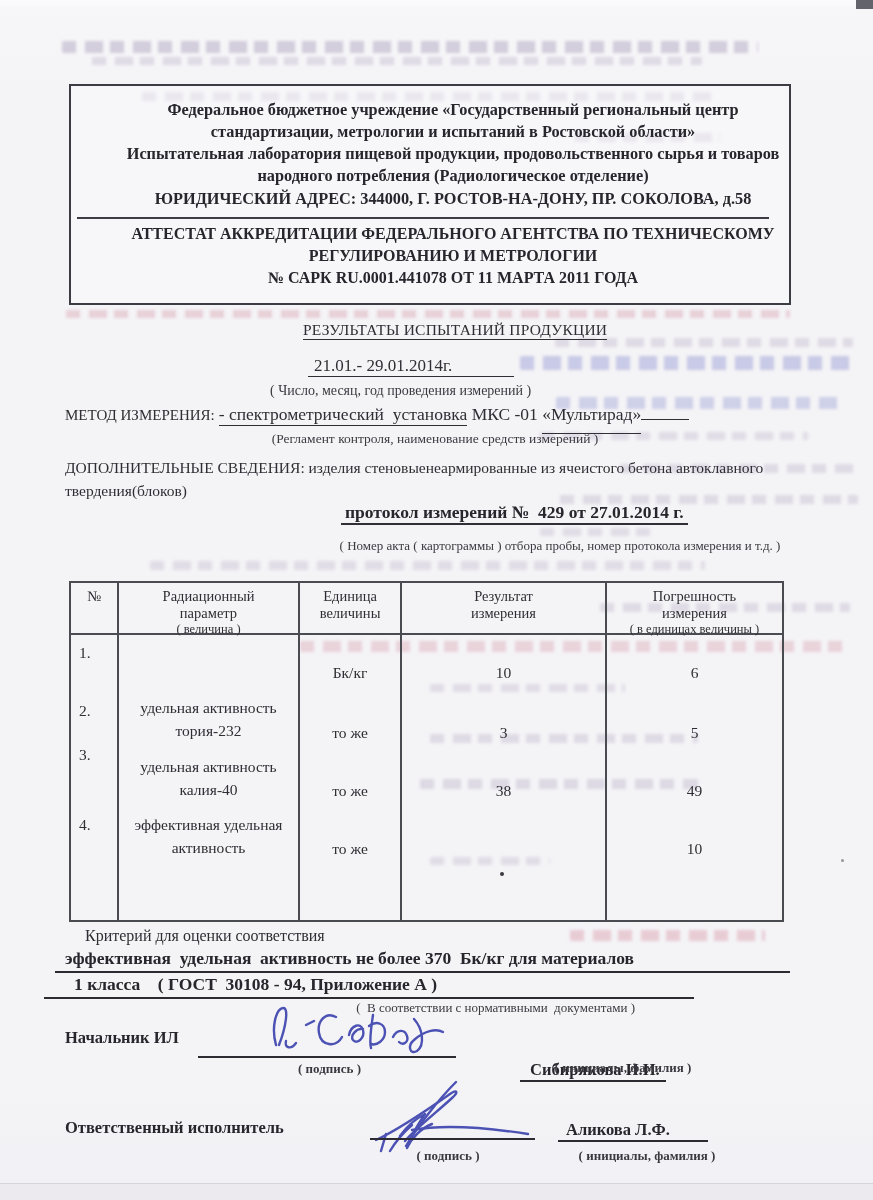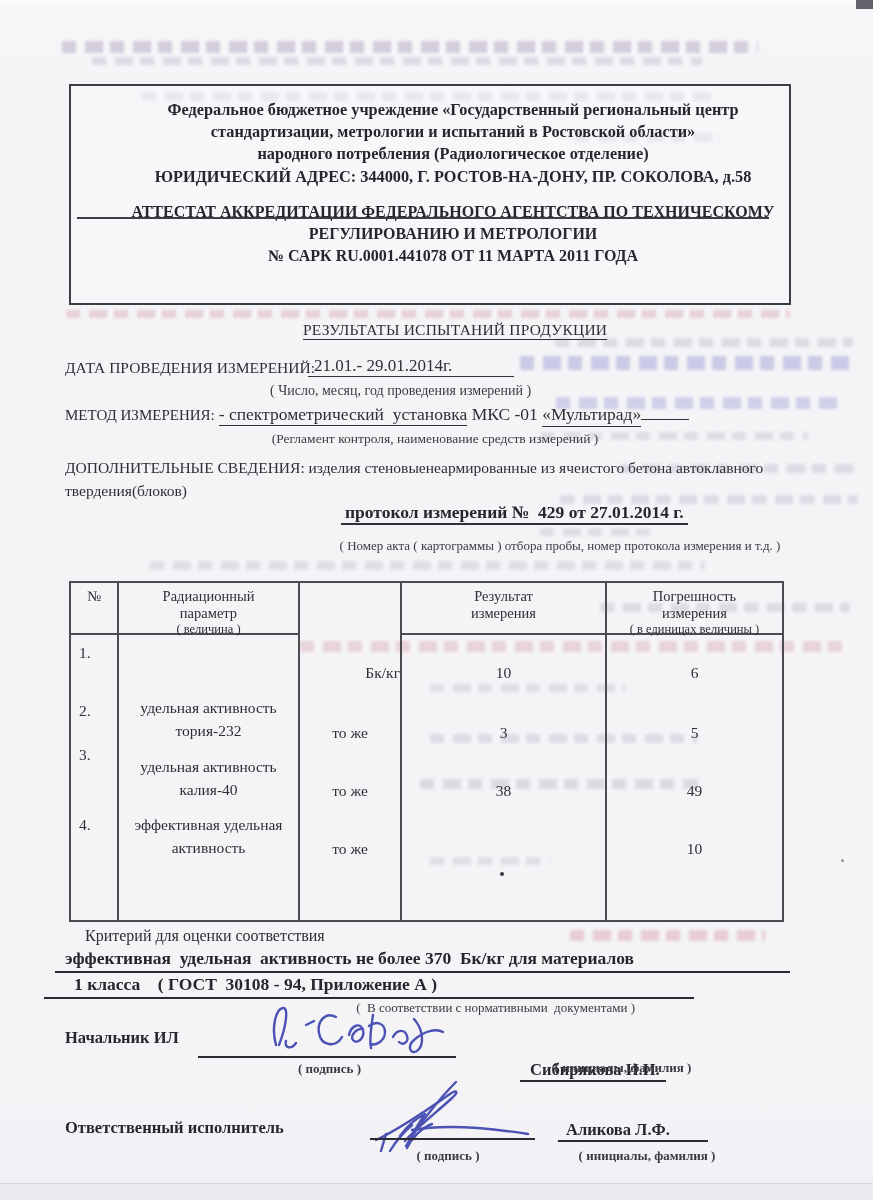--- a/index.html
+++ b/index.html
@@ -58,41 +58,41 @@
   <div class="g" style="--c:rgba(200,110,130,0.24);left:300px;top:641px;width:550px;height:11px;"></div>
   <div class="g" style="--c:rgba(150,135,170,0.20);left:430px;top:684px;width:195px;height:8px;"></div>
   <div class="g" style="--c:rgba(150,135,170,0.22);left:430px;top:734px;width:268px;height:9px;"></div>
   <div class="g" style="--c:rgba(150,135,170,0.24);left:420px;top:779px;width:278px;height:10px;"></div>
   <div class="g" style="--c:rgba(150,135,170,0.20);left:430px;top:857px;width:120px;height:8px;"></div>
   <div class="g" style="--c:rgba(205,115,135,0.30);left:570px;top:930px;width:195px;height:11px;"></div>
 
   <div class="abs hbox" style="left:69px;top:84px;width:718px;height:217px;">
     <div class="hline" style="margin-top:13px;">Федеральное бюджетное учреждение «Государственный региональный центр</div>
     <div class="hline">стандартизации, метрологии и испытаний в Ростовской области»</div>
+    <div class="hline">Испытательная лаборатория пищевой продукции, продовольственного сырья и товаров</div>
     <div class="hline">народного потребления (Радиологическое отделение)</div>
     <div class="hline" style="margin-top:1px;">ЮРИДИЧЕСКИЙ АДРЕС: 344000, Г. РОСТОВ-НА-ДОНУ, ПР. СОКОЛОВА, д.58</div>
     <div class="abs" style="left:6px;top:131px;width:692px;height:2px;background:#3c3c44;"></div>
     <div class="hline" style="margin-top:13px;font-size:16px;">АТТЕСТАТ АККРЕДИТАЦИИ ФЕДЕРАЛЬНОГО АГЕНТСТВА ПО ТЕХНИЧЕСКОМУ</div>
     <div class="hline" style="font-size:16px;">РЕГУЛИРОВАНИЮ И МЕТРОЛОГИИ</div>
     <div class="hline" style="font-size:16px;">№ САРК RU.0001.441078 ОТ 11 МАРТА 2011 ГОДА</div>
   </div>
 
   <div class="abs" style="left:303px;top:321px;">
     <span class="ul" style="font-size:15.5px;letter-spacing:0.2px;padding-bottom:1px;">РЕЗУЛЬТАТЫ ИСПЫТАНИЙ ПРОДУКЦИИ</span>
   </div>
 
-  <div class="abs" style="left:65px;top:359px;font-size:15.5px;">ДАТА ПРОВЕДЕНИЯ ИЗМЕРЕНИЙ:</div>
   <div class="abs" style="left:308px;top:356px;">
     <span class="ul pre" style="font-size:17px;padding:0 62px 1px 6px;">21.01.- 29.01.2014г.</span>
   </div>
   <div class="abs cap" style="left:270px;top:383px;width:330px;text-align:left;font-size:14px;">( Число, месяц, год проведения измерений )</div>
 
   <div class="abs" style="left:65px;top:404px;white-space:nowrap;">
     <span style="font-size:15px;">МЕТОД ИЗМЕРЕНИЯ:</span>
-    <span class="ul pre" style="font-size:17.5px;padding-bottom:1px;">- спектрометрический  установка</span><span class="pre" style="font-size:17.5px;"> МКС -01 </span><span class="ul" style="font-size:17.5px;padding-bottom:2px;">«Мультирад»</span><span class="ul" style="display:inline-block;width:48px;height:14px;"></span>
+    <span class="ul pre" style="font-size:17.5px;padding-bottom:1px;">- спектрометрический  установка</span><span class="pre" style="font-size:17.5px;"> МКС -01 </span><span class="ul" style="font-size:17.5px;padding-bottom:9px;">«Мультирад»</span><span class="ul" style="display:inline-block;width:48px;height:14px;"></span>
   </div>
   <div class="abs cap" style="left:240px;top:431px;width:390px;text-align:center;font-size:13.5px;">(Регламент контроля, наименование средств измерений )</div>
 
   <div class="abs" style="left:65px;top:456px;width:700px;font-size:15.5px;line-height:23px;">
     <span>ДОПОЛНИТЕЛЬНЫЕ СВЕДЕНИЯ:</span><span class="pre"> изделия стеновыенеармированные из ячеистого бетона автоклавного твердения(блоков)</span>
   </div>
 
   <div class="abs" style="left:341px;top:502px;">
     <span class="b ul pre" style="font-size:17.5px;border-bottom-width:2px;padding:0 4px 1px 4px;color:#26262c;">протокол измерений №  429 от 27.01.2014 г.</span>
   </div>
@@ -113,21 +113,25 @@
         <div>Радиационный</div>
         <div>параметр</div>
         <div class="tsmall">( величина )</div>
       </div>
       <div class="cell" style="top:113px;padding:0 4px;">удельная активность тория-232</div>
       <div class="cell" style="top:172px;padding:0 20px;">удельная активность калия-40</div>
       <div class="cell" style="top:230px;padding:0 4px;">эффективная удельная активность</div>
     </div>
 
     <div class="col" style="width:102px;">
-      <div class="cell" style="top:78px;text-align:right;">Бк/кг</div>
+      <div class="thead">
+        <div>Единица</div>
+        <div>величины</div>
+      </div>
+      <div class="cell" style="top:78px;">Бк/кг</div>
       <div class="cell" style="top:138px;">то же</div>
       <div class="cell" style="top:196px;">то же</div>
       <div class="cell" style="top:254px;">то же</div>
     </div>
 
     <div class="col" style="width:205px;">
       <div class="thead">
         <div>Результат</div>
         <div>измерения</div>
       </div>

